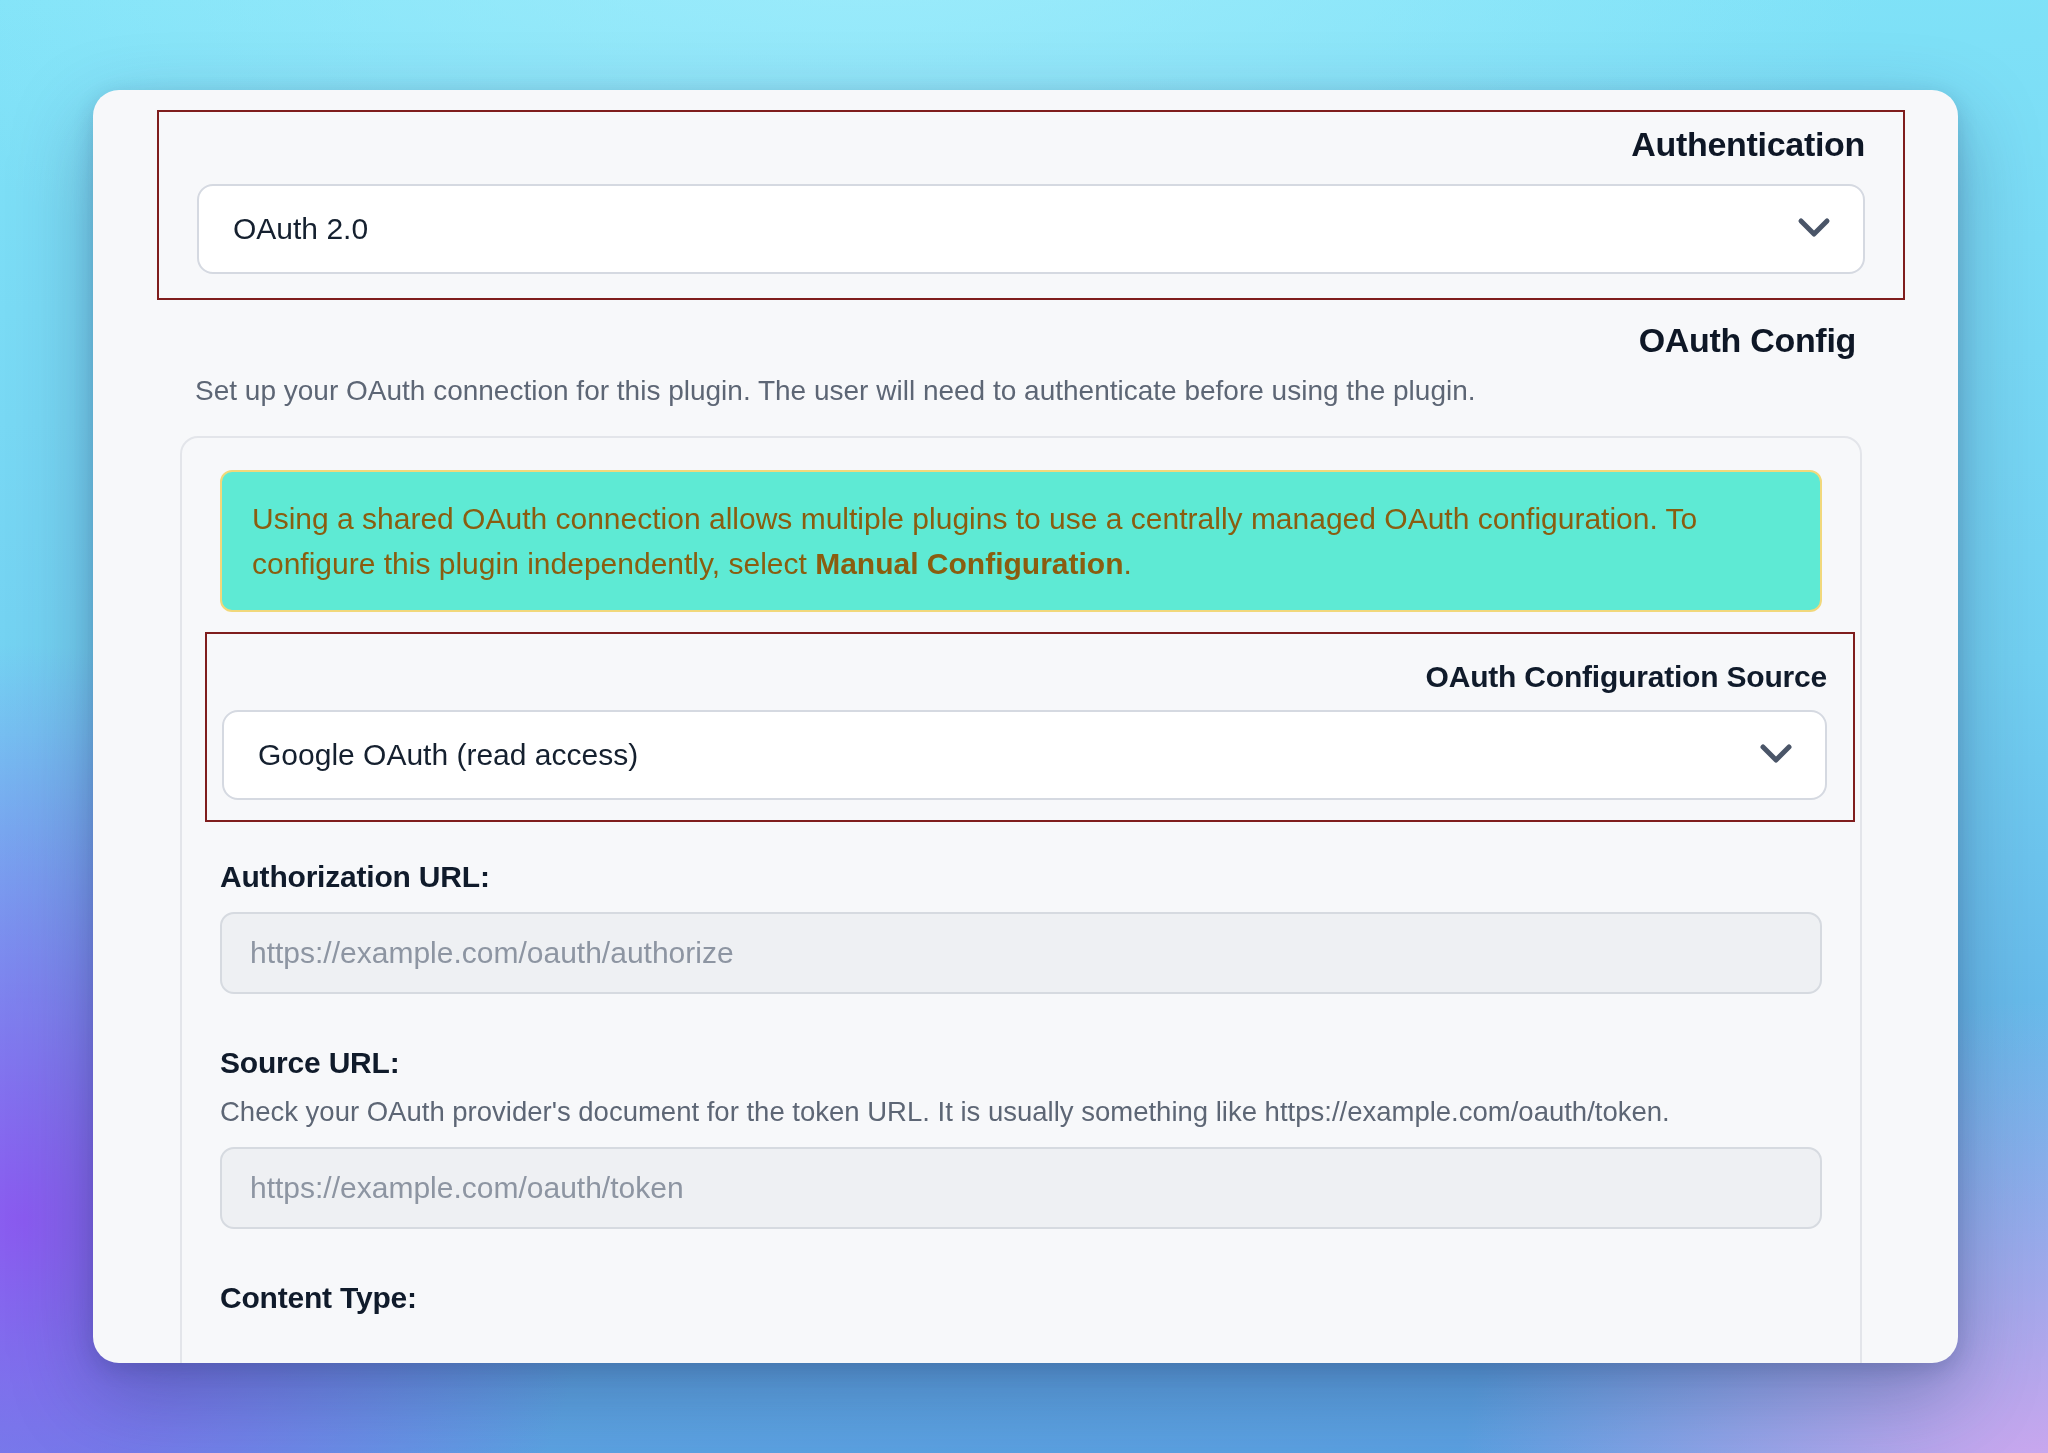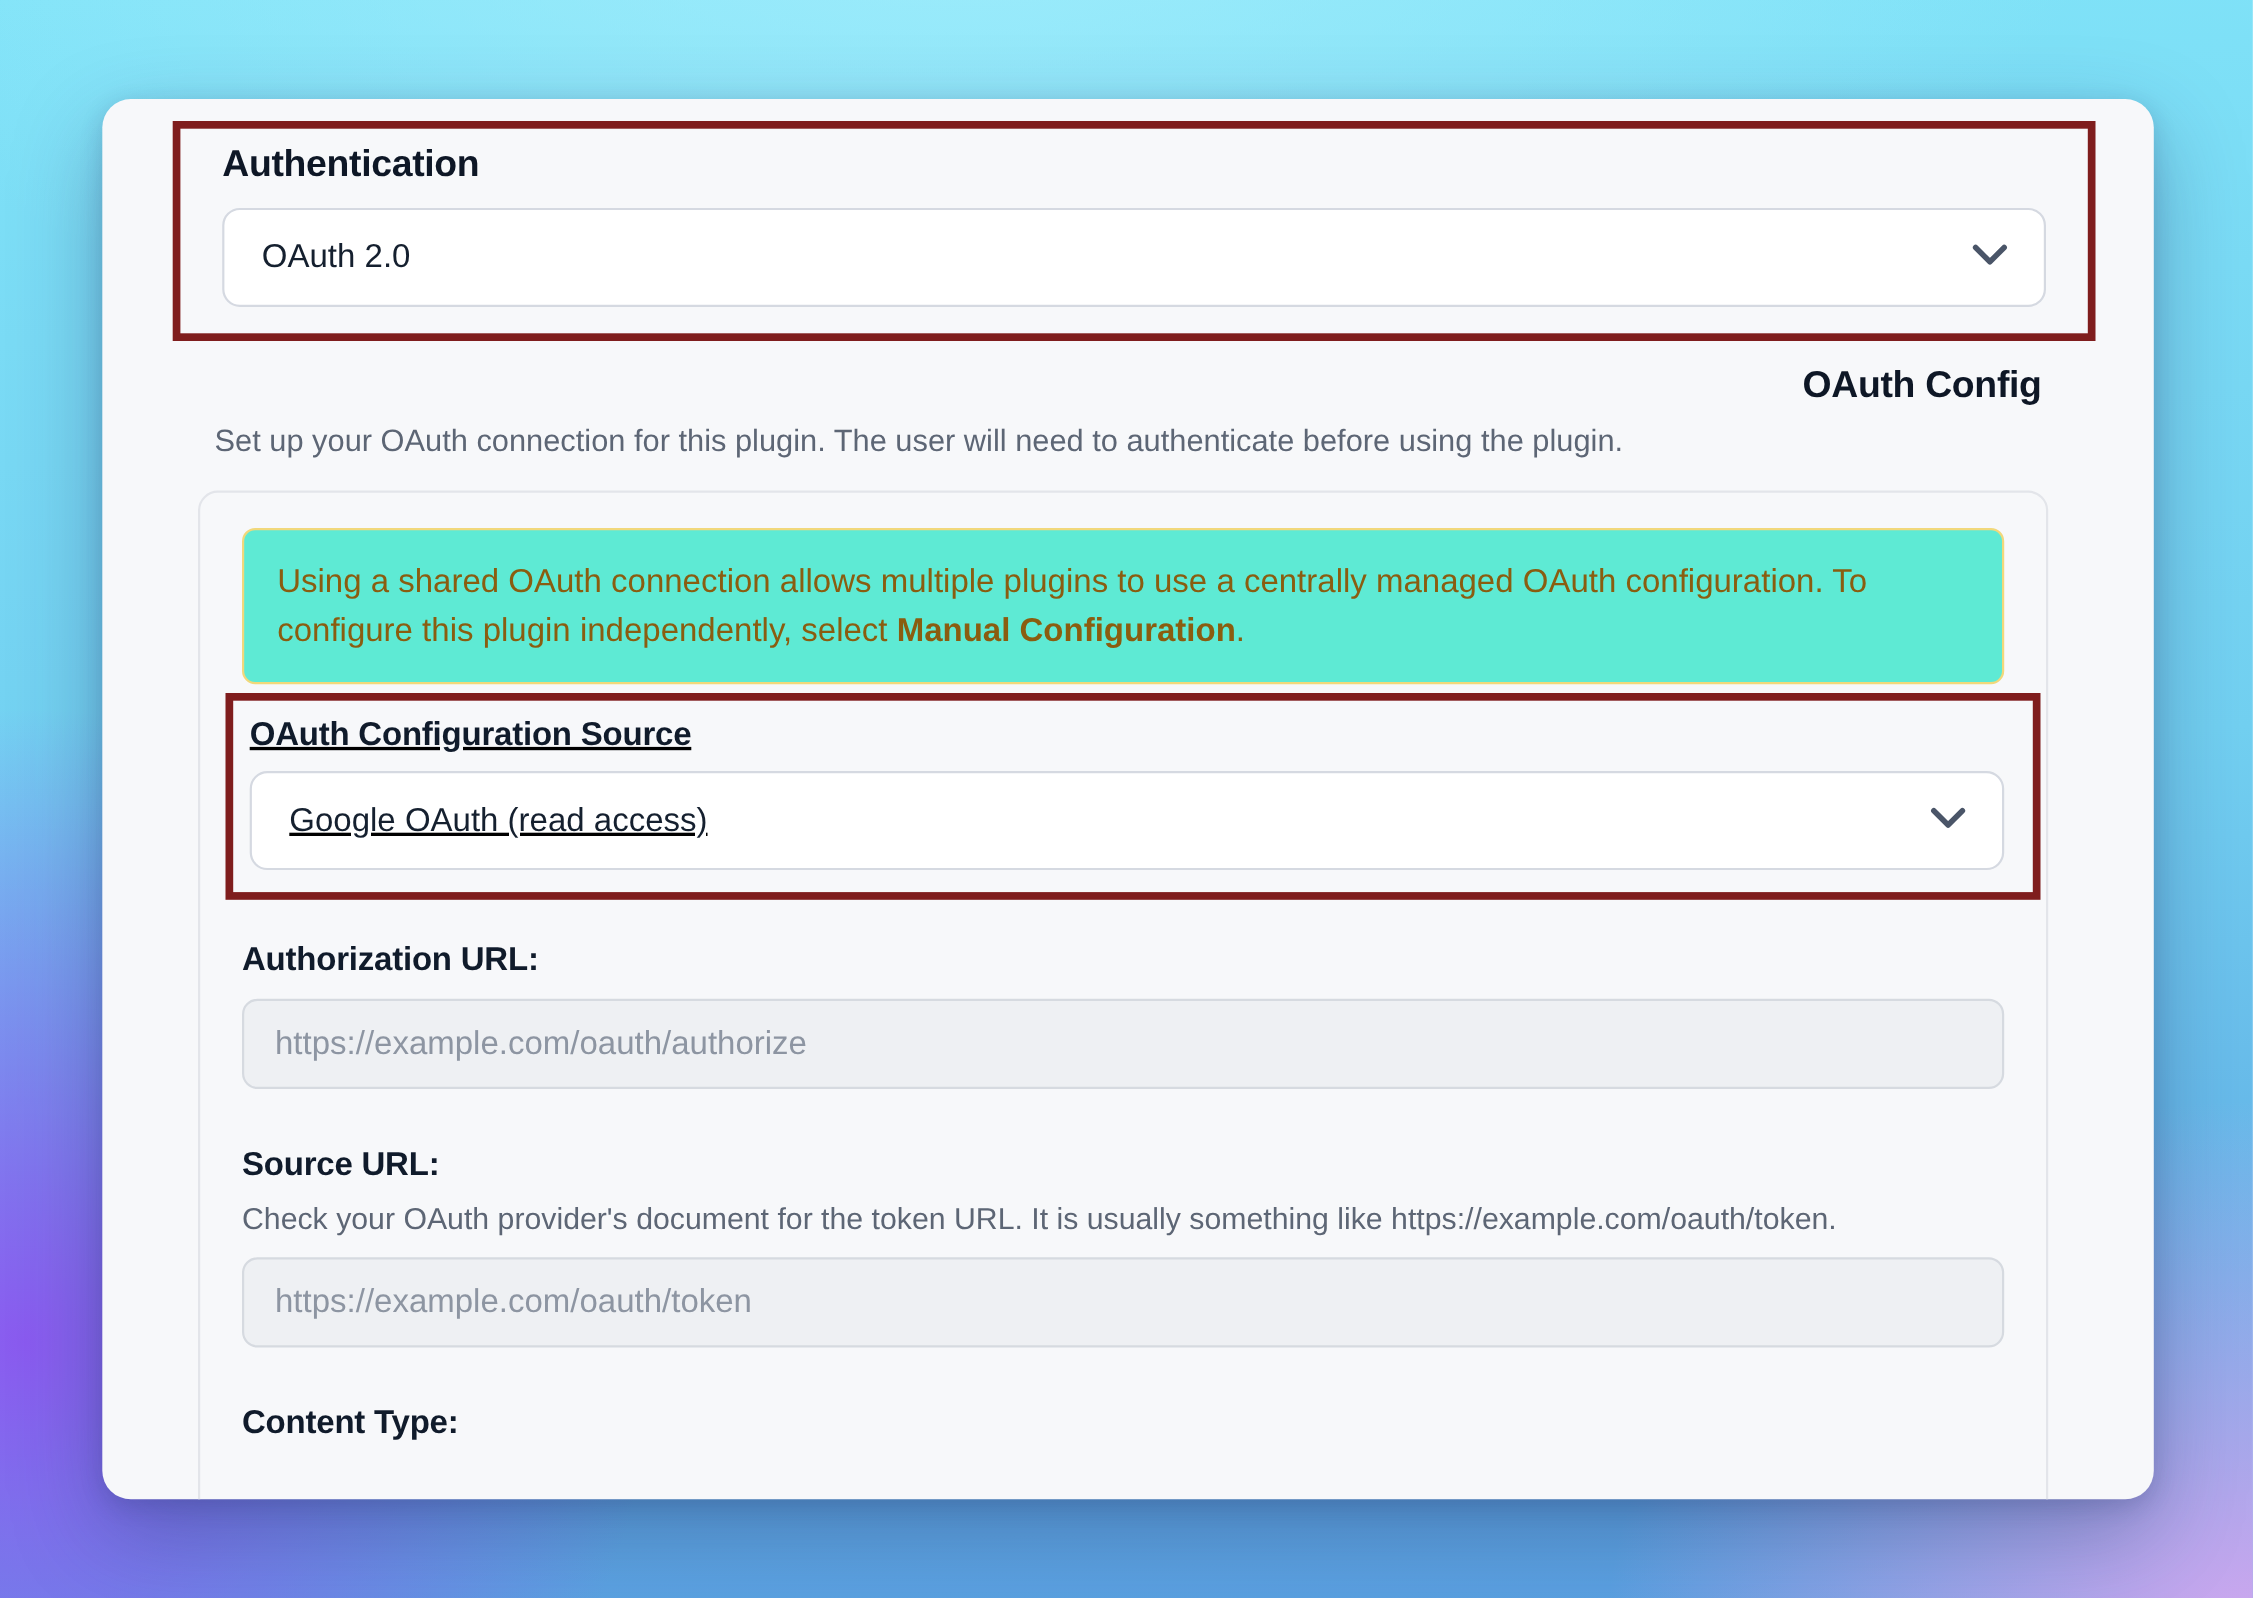--- a/index.html
+++ b/index.html
@@ -24,21 +24,22 @@
     left: 93px;
     top: 90px;
     width: 1865px;
     height: 1273px;
     background: #f7f8fa;
     border-radius: 26px;
     box-shadow: 0 30px 80px rgba(35, 48, 100, 0.35), 0 6px 20px rgba(35, 48, 100, 0.18);
     overflow: hidden;
   }
   .annotation {
-    border: 7px solid #7f1d1d;
+    border: 2px solid #7f1d1d;
+    text-align: right;
   }
   .redbox1 {
     margin: 20px 53px 0 64px;
     padding: 10px 38px 24px 38px;
   }
   h2.heading {
     margin: 0;
     font-size: 34px;
     line-height: 44px;
     font-weight: 700;
@@ -86,23 +87,22 @@
     border: 2px solid #f1d87b;
     background: #5eead4;
     border-radius: 12px;
     padding: 24px 30px;
     font-size: 30px;
     line-height: 45px;
     color: #8a5d10;
   }
   .alert b { font-weight: 700; }
   .redbox2 {
-    margin: 8px -33px 0 -15px;
-    padding: 12px 26px 20px 15px;
-    text-decoration: underline;
+    margin: 20px -33px 0 -15px;
+    padding: 24px 26px 20px 15px;
   }
   h3.field-label {
     margin: 0;
     font-size: 30px;
     line-height: 38px;
     font-weight: 700;
     color: #101b2b;
     letter-spacing: -0.2px;
   }
   .redbox2 .select { margin-top: 14px; }

